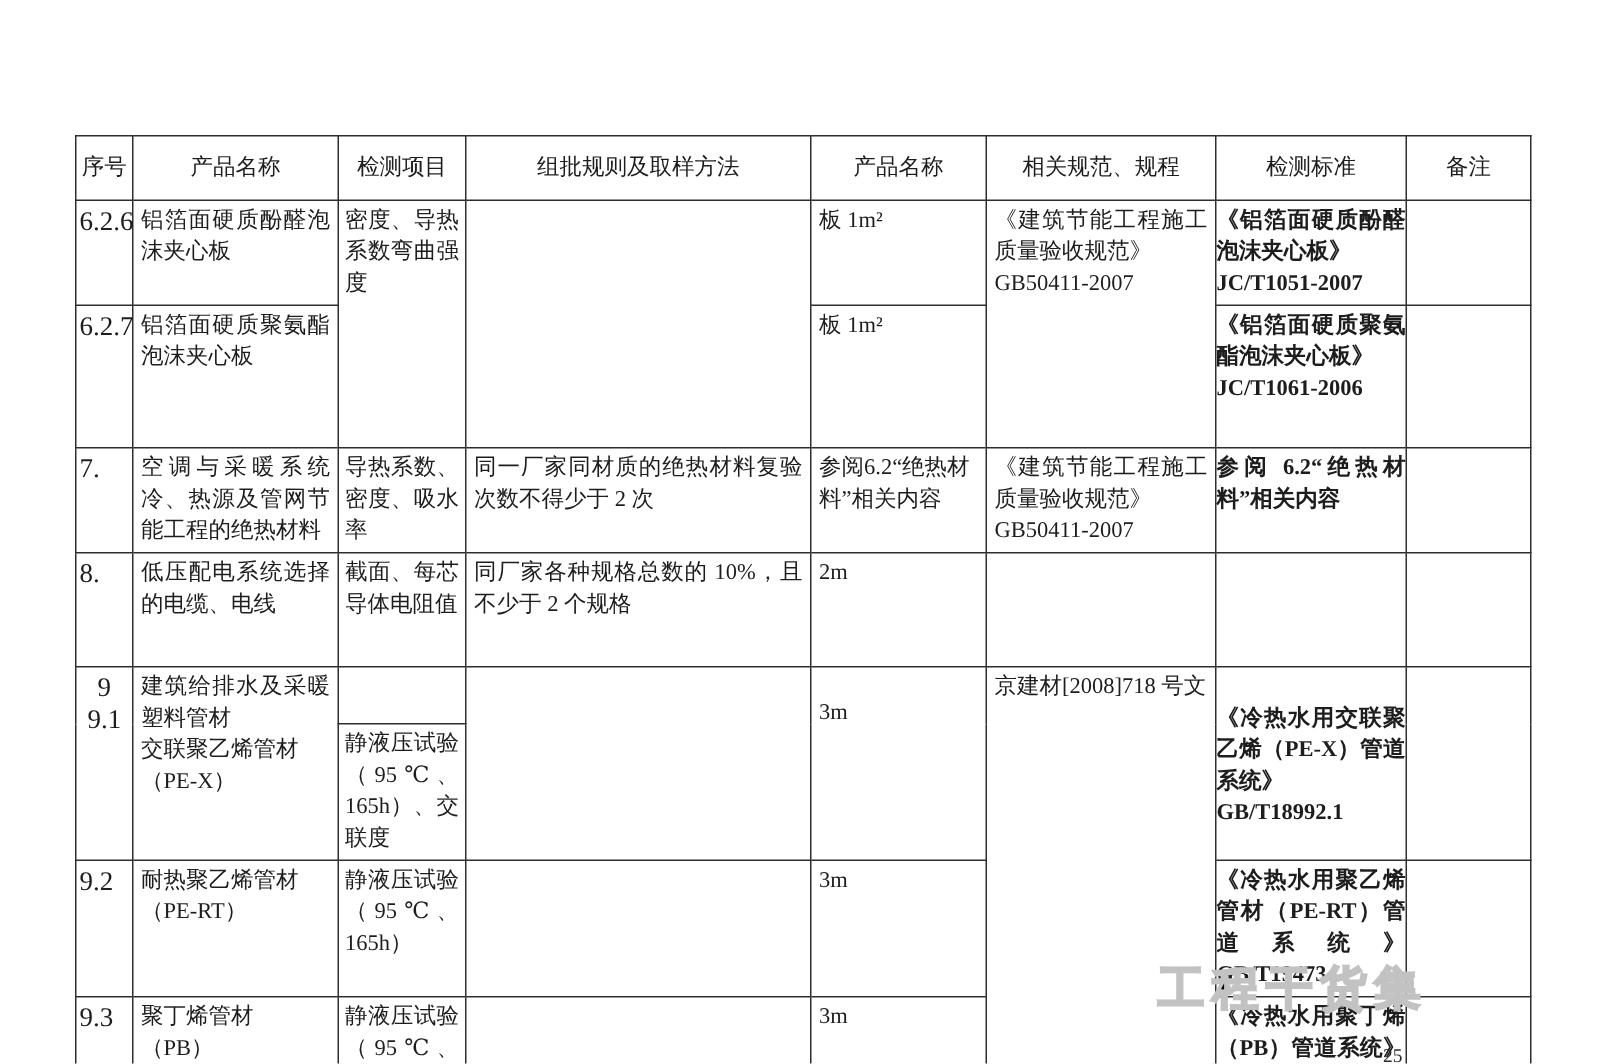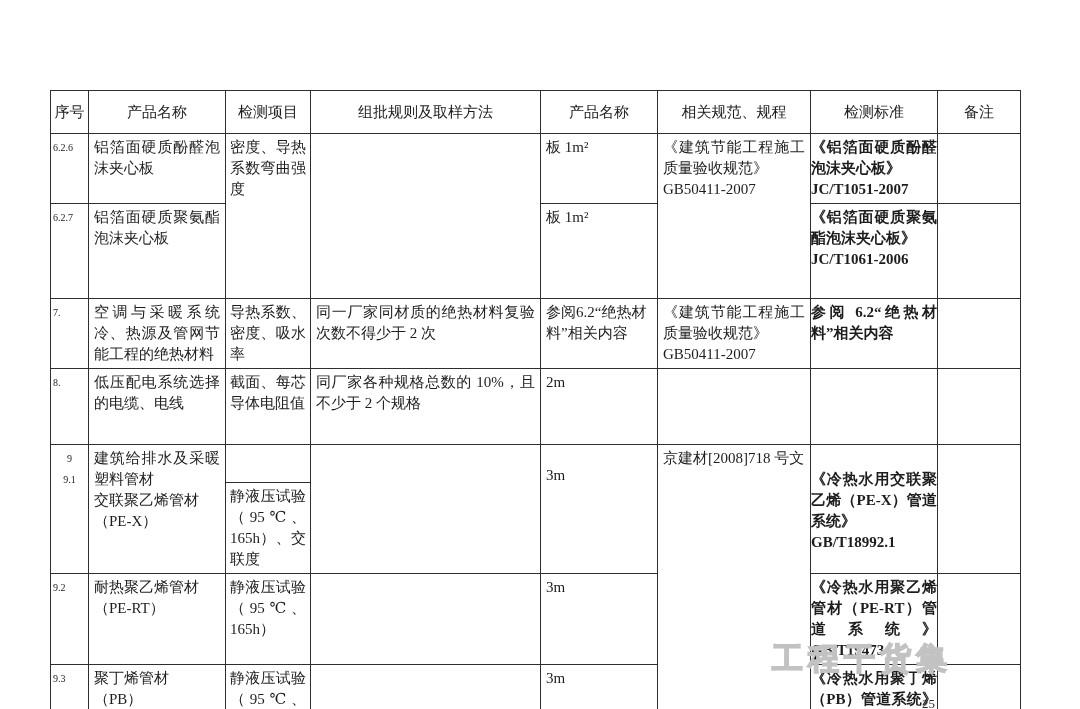--- a/index.html
+++ b/index.html
@@ -17,21 +17,21 @@
   th,td{
     border:1px solid #2e2e2e;
     font-size:15px;line-height:21px;font-weight:normal;
     vertical-align:top;padding:3px 5px;color:#1d1d1d;
     white-space:pre-line;
   }
   th{
     text-align:center;vertical-align:middle;white-space:normal;
     font-size:15px;padding:2px 3px;
   }
-  td.c-seq{font-size:10px;white-space:pre;padding:3px 2px;font-family:Liberation Serif, serif;}
+  td.c-seq{font-size:18px;white-space:pre;padding:3px 2px;font-family:Liberation Serif, serif;}
   td.c-name,td.c-item,td.c-rule,td.c-spec,td.c-std{
     text-align:justify;text-justify:inter-ideograph;
   }
   td.c-item{padding:3px 4px;}
   td.c-std{padding:3px 0;font-weight:bold;}
   td.seq-center{text-align:center;}
   td.pad-top-lg{padding-top:24px;}
   td.pad-top-md{padding-top:20px;}
 
   .wm-gray{

